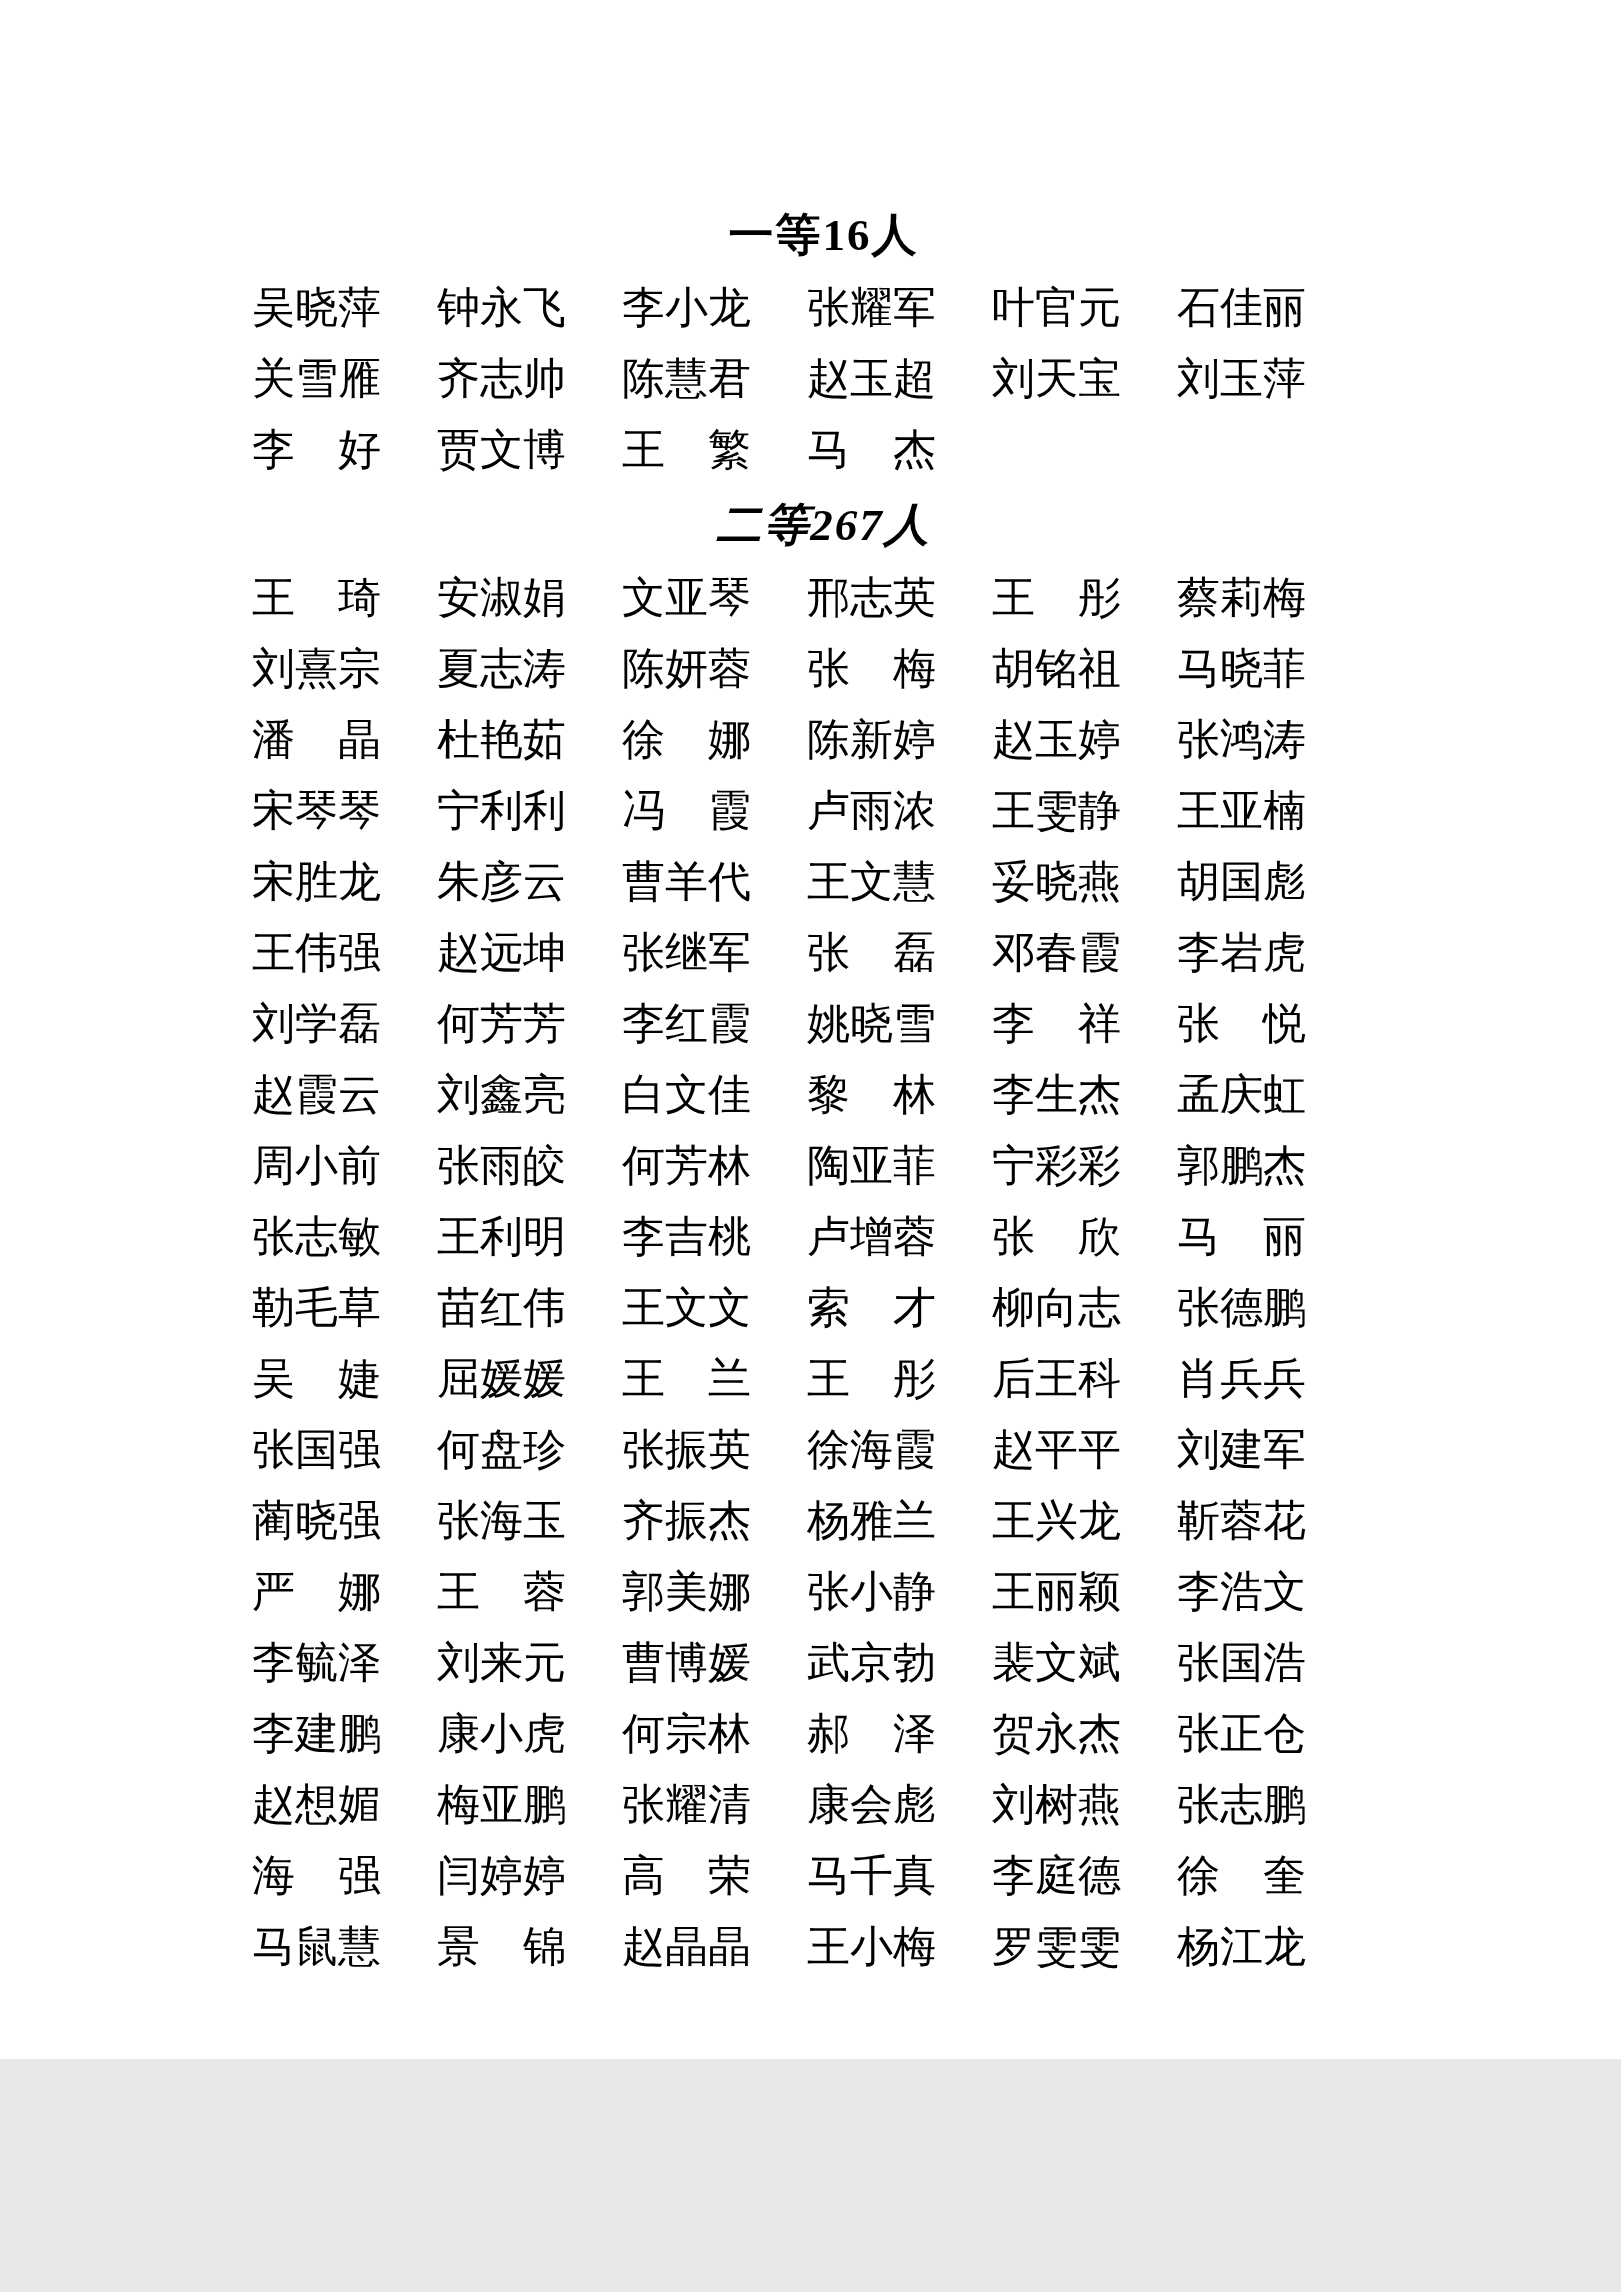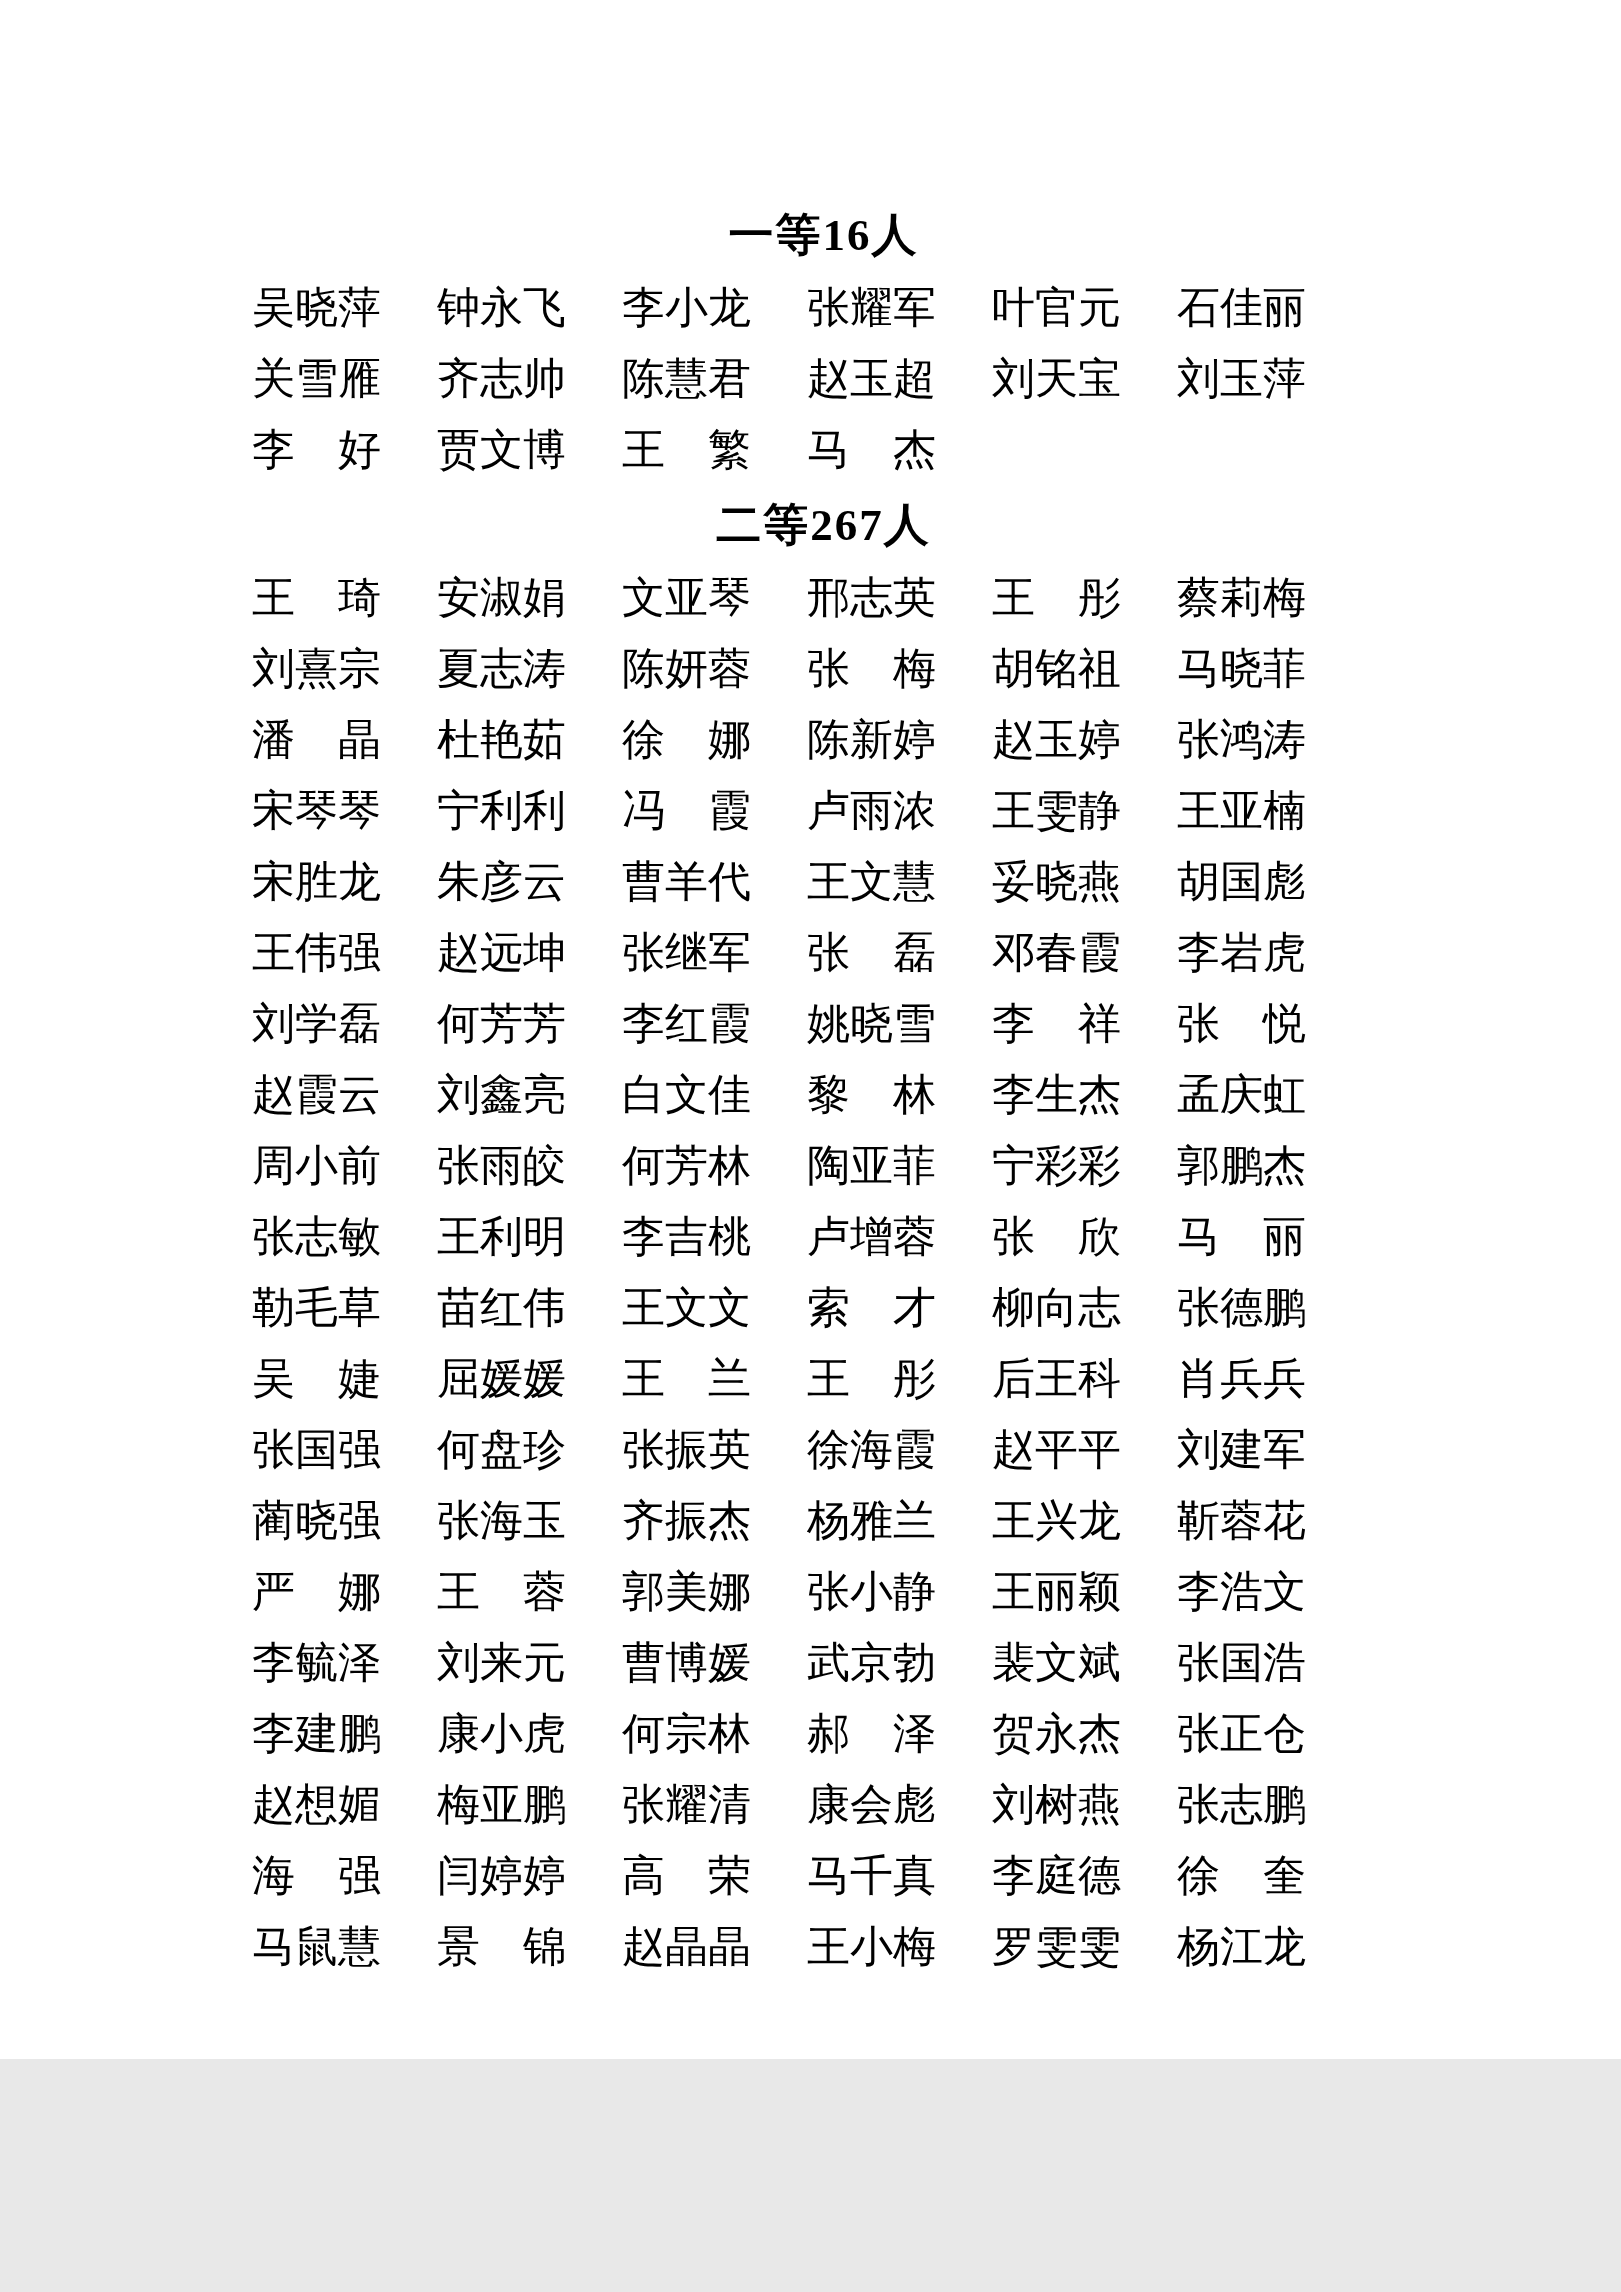--- a/index.html
+++ b/index.html
@@ -21,21 +21,21 @@
   }
   .section-title {
     text-align: center;
     font-size: 45px;
     font-weight: bold;
     height: 59px;
     line-height: 59px;
     letter-spacing: 2px;
   }
   .title-1 { margin-top: 206px; }
-  .title-2 { margin-top: 10.8px; }
+  .title-2 { margin-top: 10.8px; font-style: italic; }
   .rows { margin-top: 6.9px; }
   .name-row {
     height: 71px;
     display: flex;
     gap: 56px;
     align-items: center;
   }
   .name-cell {
     display: inline-block;
     width: 129px;

